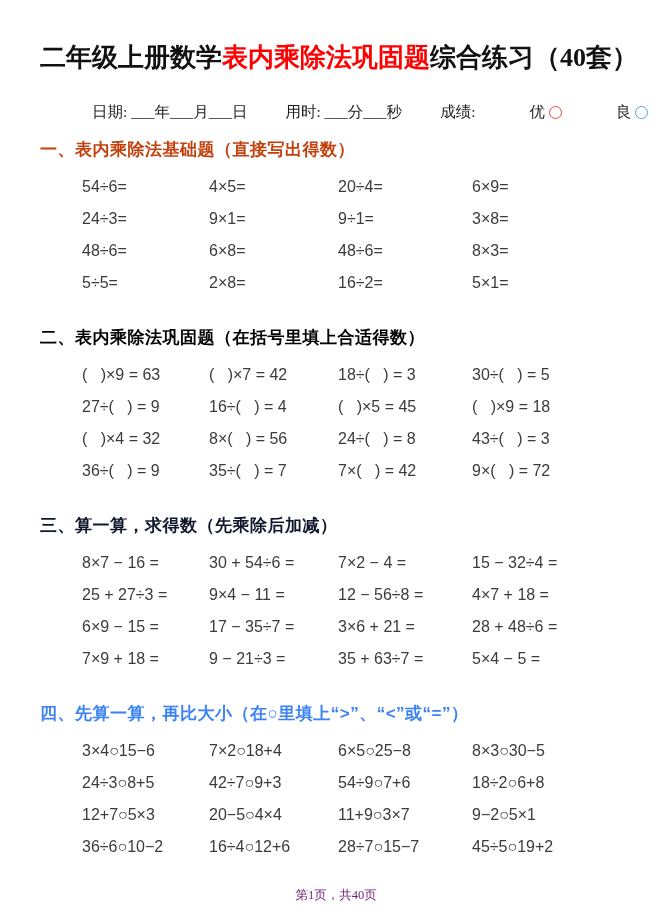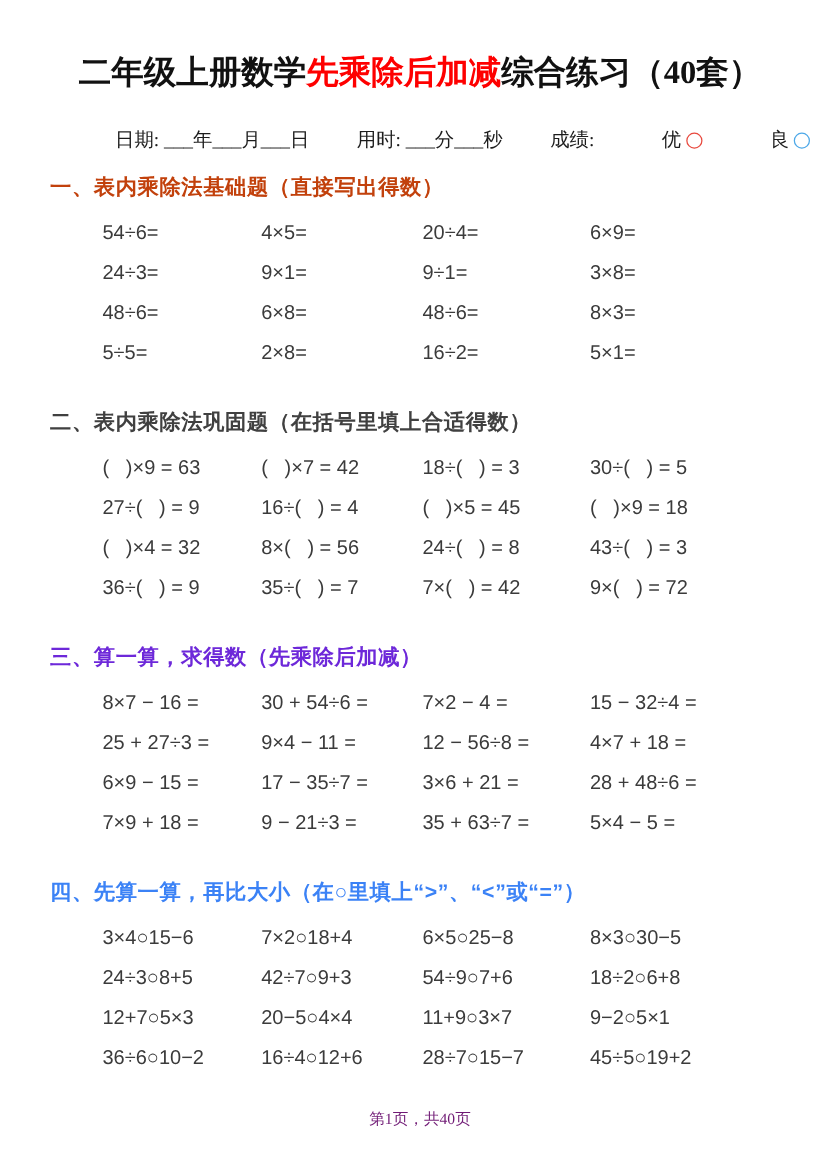--- a/index.html
+++ b/index.html
@@ -82,21 +82,21 @@
     font-size: 12.5px;
     color: #701a75;
   }
 </style>
 </head>
 <body>
 
 <div class="page">
 
   <div class="title">
-    <span>二年级上册数学</span><span class="title-highlight" style="color: rgb(254, 0, 0);">先乘除后加减</span><span>综合练习（40套）</span>
+    <span>二年级上册数学</span><span class="title-highlight" style="color: rgb(254, 0, 0);">表内乘除法巩固题</span><span>综合练习（40套）</span>
   </div>
 
   <div class="meta">
     <span class="meta-item">日期: ___年___月___日</span>
     <span class="meta-item">用时: ___分___秒</span>
     <span class="score-group">
       <span>成绩:</span>
       
     <span class="score-option"><span class="score-label">优</span><span class="score-circle" style="border-color: rgb(232, 73, 62);"></span></span><span class="score-option"><span class="score-label">良</span><span class="score-circle" style="border-color: rgb(77, 168, 232);"></span></span><span class="score-option"><span class="score-label">中</span><span class="score-circle" style="border-color: rgb(77, 184, 120);"></span></span></span>
   </div>
@@ -118,42 +118,42 @@
           <span class="cell">6×8=</span>
           <span class="cell">48÷6=</span>
           <span class="cell">8×3=</span>
           <span class="cell">5÷5=</span>
           <span class="cell">2×8=</span>
           <span class="cell">16÷2=</span>
           <span class="cell">5×1=</span>
         </div>
       </section>
       <section class="section">
-        <div class="sec-heading" style="color: #404040;">二、表内乘除法巩固题（在括号里填上合适得数）</div>
+        <div class="sec-heading" style="color: #000000;">二、表内乘除法巩固题（在括号里填上合适得数）</div>
         <div class="grid">
           <span class="cell">(   )×9 = 63</span>
           <span class="cell">(   )×7 = 42</span>
           <span class="cell">18÷(   ) = 3</span>
           <span class="cell">30÷(   ) = 5</span>
           <span class="cell">27÷(   ) = 9</span>
           <span class="cell">16÷(   ) = 4</span>
           <span class="cell">(   )×5 = 45</span>
           <span class="cell">(   )×9 = 18</span>
           <span class="cell">(   )×4 = 32</span>
           <span class="cell">8×(   ) = 56</span>
           <span class="cell">24÷(   ) = 8</span>
           <span class="cell">43÷(   ) = 3</span>
           <span class="cell">36÷(   ) = 9</span>
           <span class="cell">35÷(   ) = 7</span>
           <span class="cell">7×(   ) = 42</span>
           <span class="cell">9×(   ) = 72</span>
         </div>
       </section>
       <section class="section">
-        <div class="sec-heading" style="color: #6d28d9;">三、算一算，求得数（先乘除后加减）</div>
+        <div class="sec-heading" style="color: #0f172a;">三、算一算，求得数（先乘除后加减）</div>
         <div class="grid">
           <span class="cell">8×7 − 16 =</span>
           <span class="cell">30 + 54÷6 =</span>
           <span class="cell">7×2 − 4 =</span>
           <span class="cell">15 − 32÷4 =</span>
           <span class="cell">25 + 27÷3 =</span>
           <span class="cell">9×4 − 11 =</span>
           <span class="cell">12 − 56÷8 =</span>
           <span class="cell">4×7 + 18 =</span>
           <span class="cell">6×9 − 15 =</span>

